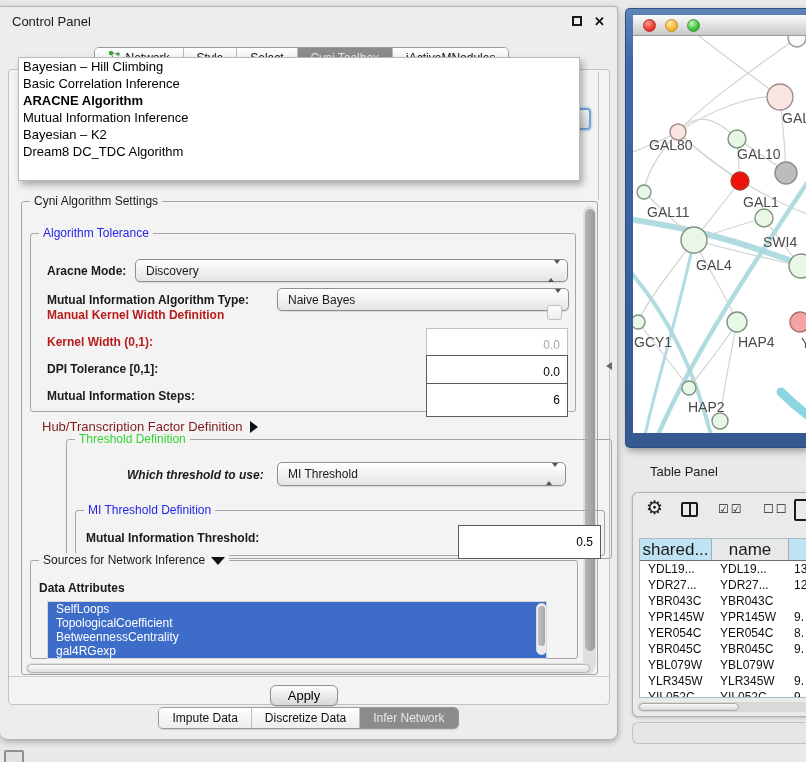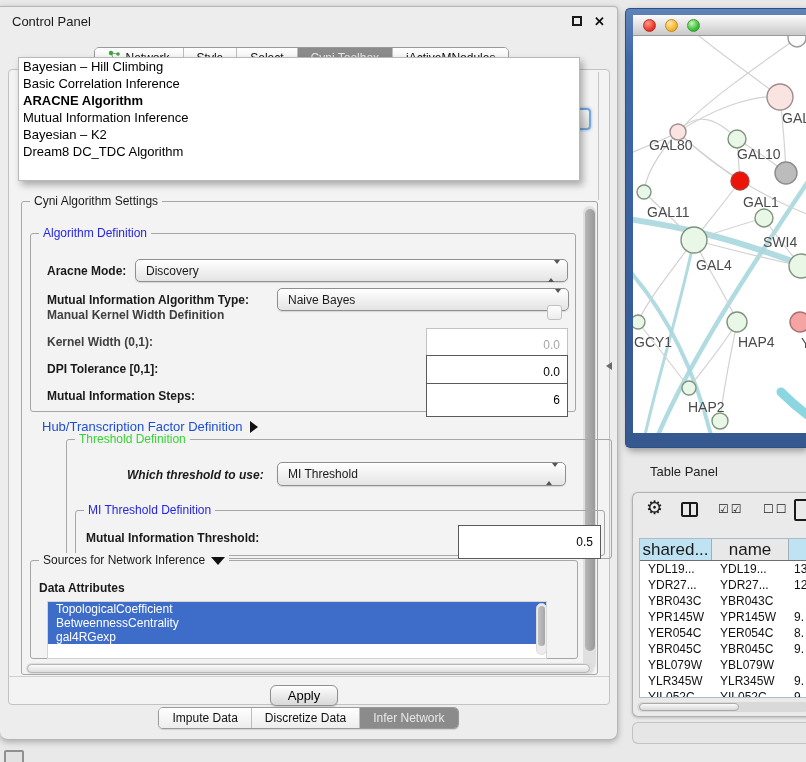--- a/index.html
+++ b/index.html
@@ -53,35 +53,35 @@
   .group-title{position:absolute; top:-8px; left:8px; background:#f3f3f3; padding:0 4px;
     font-size:12px; white-space:nowrap;}
   .group-title.blue{color:var(--title-blue);}
   .group-title.green{color:var(--title-green);}
   .cyni-group{left:12px; top:131px; width:577px; height:474px;}
   .algdef-group{left:8px; top:31px; width:546px; height:179px;}
   .thr-group{left:8px; top:237px; width:546px; height:120px;margin-left:36px;}
   .mithr-group{left:8px; top:70px; width:530px; height:46px;}
   .src-group{left:8px; top:358px; width:548px; height:99px;}
   .form-label{position:absolute; font-size:12px; font-weight:bold; color:#1a1a1a; white-space:nowrap;}
-  .form-label.disabled{color:#404040;}
+  .form-label.disabled{color:#b91c1c;}
   .combo{position:absolute; border:1px solid #8f8f8f; border-radius:5px;
     background:linear-gradient(#ffffff,#e4e4e4); font-size:12px; display:flex; align-items:center;
     padding:0 22px 0 10px; box-shadow:0 1px 1px rgba(0,0,0,.12); cursor:default;}
   .combo-arrows{position:absolute; right:7px; top:50%; transform:translateY(-50%);}
   .tri-up{width:0;height:0;border-left:3.5px solid transparent;border-right:3.5px solid transparent;
     border-bottom:4px solid #555; margin-bottom:2px;}
   .tri-down{width:0;height:0;border-left:3.5px solid transparent;border-right:3.5px solid transparent;
     border-top:4px solid #555;}
   .num-input{position:absolute; border:1px solid #5a5a5a; background:#fff; font-size:12px;
     text-align:right; padding:16px 7px; font-family:"Liberation Sans",sans-serif; color:#000;}
   .num-input.disabled{border:1px solid #c2c2c2; color:#a8a8a8;}
   .checkbox{position:absolute; width:15px; height:15px; border:1px solid #c0c0c0; border-radius:3px;
     background:linear-gradient(#fdfdfd,#ededed);}
-  .hub-row{position:absolute; left:20px; top:217px; font-size:13px; color:#1d4ed8; display:flex; align-items:center; gap:8px;}
+  .hub-row{position:absolute; left:20px; top:217px; font-size:13px; color:#7f1d1d; display:flex; align-items:center; gap:8px;}
   .tri-right{width:0;height:0;border-top:6px solid transparent;border-bottom:6px solid transparent;
     border-left:8px solid #111;}
   .tri-dn-big{display:inline-block;width:0;height:0;border-left:7px solid transparent;border-right:7px solid transparent;
     border-top:8px solid #111; vertical-align:middle; margin-left:6px;}
   .attrs-label{position:absolute; left:8px; top:20px; font-size:12px; font-weight:bold;}
   .attr-list{position:absolute; left:16px; top:40px; width:500px; height:58px; background:#fff;
     border:1px solid #d4d4d4; overflow:hidden;}
   .attr-item{height:14px; line-height:14px; font-size:12px; color:#fff; background:var(--sel-blue); padding-left:8px;}
   .list-vscroll{position:absolute; right:2px; top:2px; width:11px; height:52px; background:#ececec;
     border-radius:6px; border:1px solid #dcdcdc;}
@@ -184,21 +184,21 @@
     <div class="content-divider"></div>
 
     <div class="group-box cyni-group">
       <span class="group-title" style="background:#f3f3f3;">Cyni Algorithm Settings</span>
 
       <div class="outer-vscroll">
         <div class="outer-vthumb"></div>
       </div>
 
       <div class="group-box algdef-group">
-        <span class="group-title blue">Algorithm Definition</span>
+        <span class="group-title blue">Algorithm Tolerance</span>
         <span class="form-label" style="left:16px; top:30px;">Aracne Mode:</span>
         <div class="combo" style="left:104px; top:25px; width:433px; height:23px;">
           <span>Discovery</span>
           <span class="combo-arrows"><span class="tri-up"></span><span class="tri-down"></span></span>
         </div>
         <span class="form-label" style="left:16px; top:59px;">Mutual Information Algorithm Type:</span>
         <div class="combo" style="left:246px; top:54px; width:292px; height:23px;">
           <span>Naive Bayes</span>
           <span class="combo-arrows"><span class="tri-up"></span><span class="tri-down"></span></span>
         </div>
@@ -228,20 +228,21 @@
           <span class="group-title blue">MI Threshold Definition</span>
           <span class="form-label" style="left:10px; top:20px;">Mutual Information Threshold:</span>
           <input class="num-input" style="left: 382px; top: 14px; width: 143px; height: 26px;" value="0.5">
         </div>
       </div>
 
       <div class="group-box src-group">
         <span class="group-title" style="background:#f3f3f3;"><span>Sources for Network Inference</span><span class="tri-dn-big"></span></span>
         <span class="attrs-label">Data Attributes</span>
         <div class="attr-list" id="attr-list">
+            <div class="attr-item">SelfLoops</div>
             <div class="attr-item">TopologicalCoefficient</div>
             <div class="attr-item">BetweennessCentrality</div>
             <div class="attr-item">gal4RGexp</div>
           </div>
         <div class="list-vscroll" style="left:505px; top:42px;">
           <div class="list-vthumb"></div>
         </div>
       </div>
 
       <div class="hscroll">

